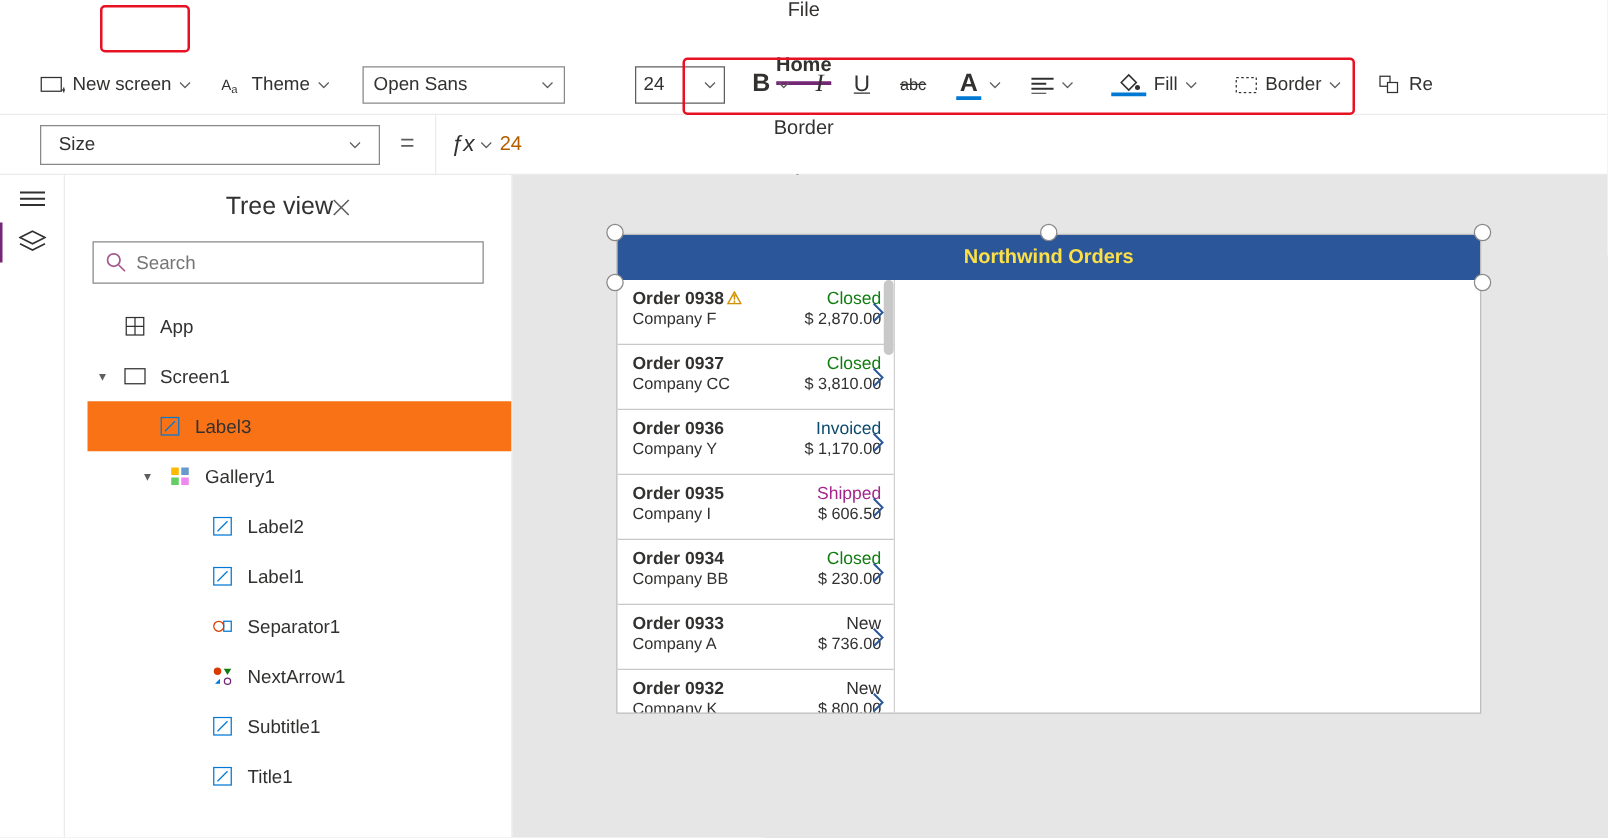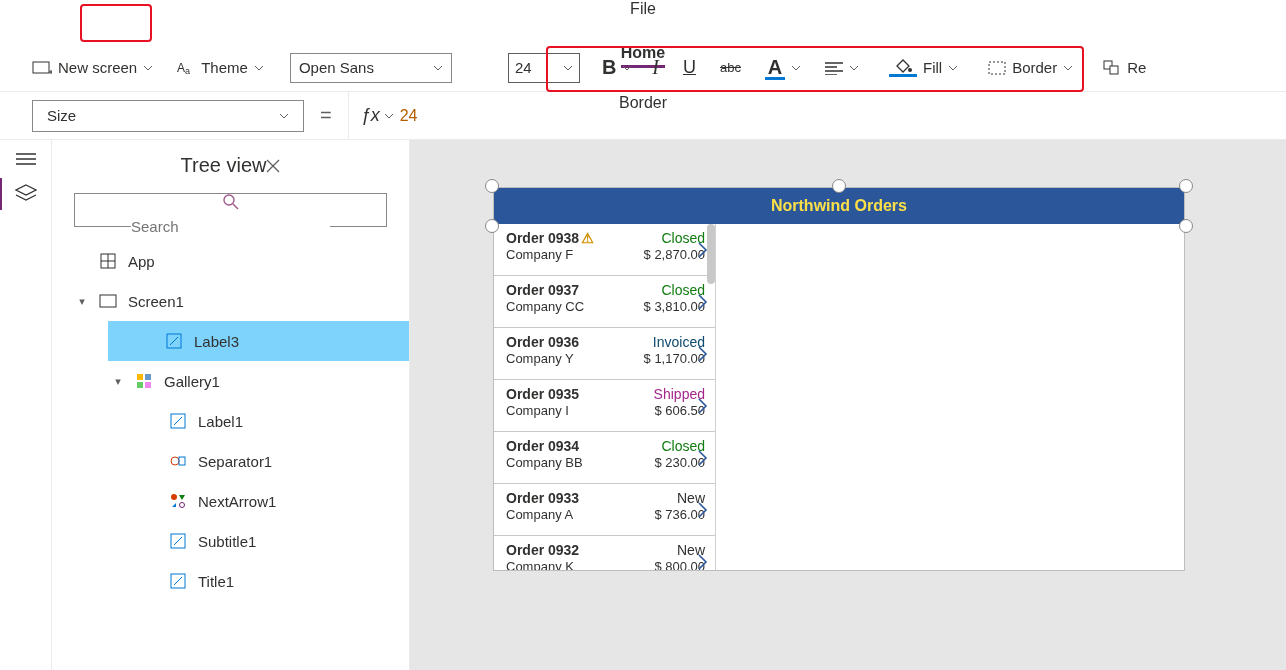--- a/index.html
+++ b/index.html
@@ -32,25 +32,25 @@
 .workarea { display:flex; height: calc(670px - 44px - 48px - 48px); }
 
 
 .leftrail { width: 52px; border-right:1px solid #edebe9; display:flex; flex-direction:column; align-items:center; padding-top:12px; gap:18px; }
 .leftrail .active-ind { position:absolute; left:0; width:3px; height:32px; background:#742774; }
 
 
 .treepanel { width: 358px; border-right:1px solid #edebe9; display:flex; flex-direction:column; position:relative; }
 .treepanel-head { display:flex; align-items:center; justify-content:center; padding: 14px 24px 12px 24px; }
 .treepanel-head h2 { font-size:20px; font-weight:400; }
-.searchbox { margin: 4px 22px 12px 22px; height:34px; border:1px solid #8a8886; display:flex; align-items:center; gap:8px; padding:0 10px; color:#605e5c;flex-direction:column; }
+.searchbox { margin: 4px 22px 12px 22px; height:34px; border:1px solid #8a8886; display:flex; align-items:center; gap:8px; padding:0 10px; color:#605e5c; }
 .searchbox input { border:none; outline:none; flex:1; font-size:15px; }
 .tree { padding: 2px 0 0 18px; }
 .tree-row { display:flex; align-items:center; height:40px; gap:10px; padding-left: 6px; cursor:pointer; font-size:15px; }
-.tree-row.selected { background:#7dd3fc;margin-left:38px; }
+.tree-row.selected { background:#f97316; }
 .tree-row .caret { width:12px; display:inline-flex; justify-content:center; color:#605e5c; font-size:11px; }
 .tree-row .ticon { width:20px; display:inline-flex; justify-content:center; }
 .indent-1 { padding-left: 26px; }
 .indent-2 { padding-left: 56px; }
 .indent-3 { padding-left: 98px; }
 
 
 .canvas { flex:1; background:#e6e6e6; position:relative; }
 .app-surface { position:absolute; left:84px; top:48px; width:690px; height:382px; background:#fff; box-shadow:0 0 0 1px #bdbdbd; }
 .app-header { height:36px; background:#2b579a; color:#fde047; display:flex; align-items:center; justify-content:center; font-weight:700; font-size:16px; position:relative; }
@@ -344,20 +344,29 @@
           </span>
         <span>Gallery1</span>
       </div>
       <div class="tree-row indent-3">
         <span class="ticon">
             <svg width="16" height="16">
               <rect x="1" y="1" width="14" height="14" fill="none" stroke="#0078d4"></rect>
               <path d="M4 12 L12 4" stroke="#0078d4"></path>
             </svg>
           </span>
+        <span>Label2</span>
+      </div>
+      <div class="tree-row indent-3">
+        <span class="ticon">
+            <svg width="16" height="16">
+              <rect x="1" y="1" width="14" height="14" fill="none" stroke="#0078d4"></rect>
+              <path d="M4 12 L12 4" stroke="#0078d4"></path>
+            </svg>
+          </span>
         <span>Label1</span>
       </div>
       <div class="tree-row indent-3">
         <span class="ticon">
             <svg width="16" height="16">
               <circle cx="5" cy="8" r="4" fill="none" stroke="#d83b01"></circle>
               <rect x="9" y="4" width="6" height="8" fill="none" stroke="#0078d4"></rect>
             </svg>
           </span>
         <span>Separator1</span>

